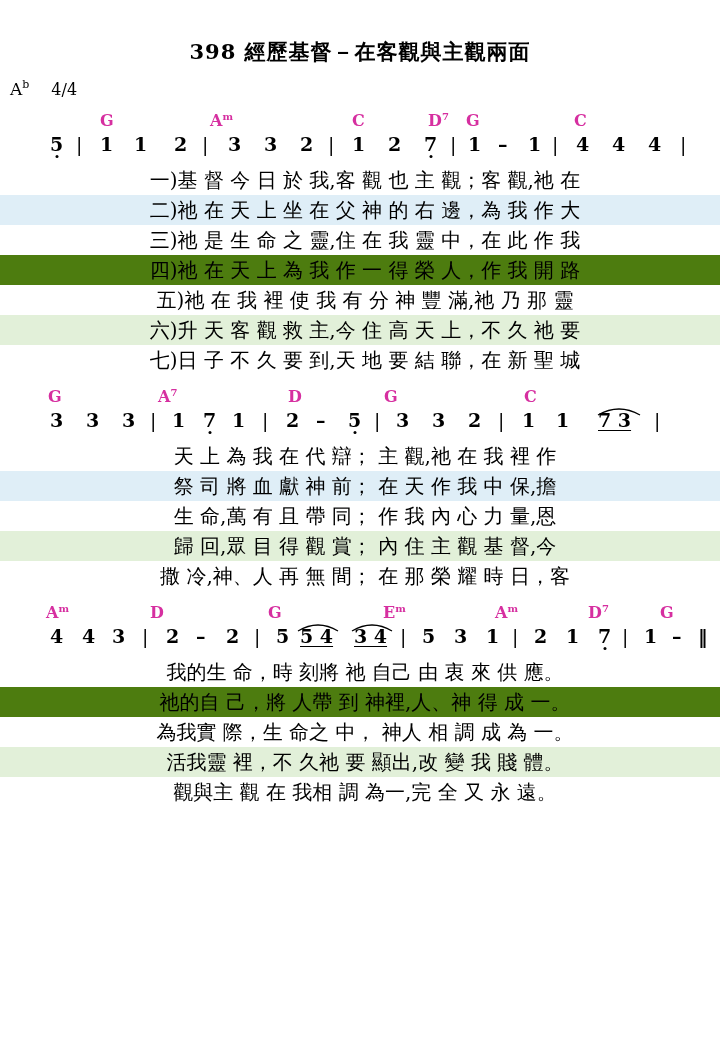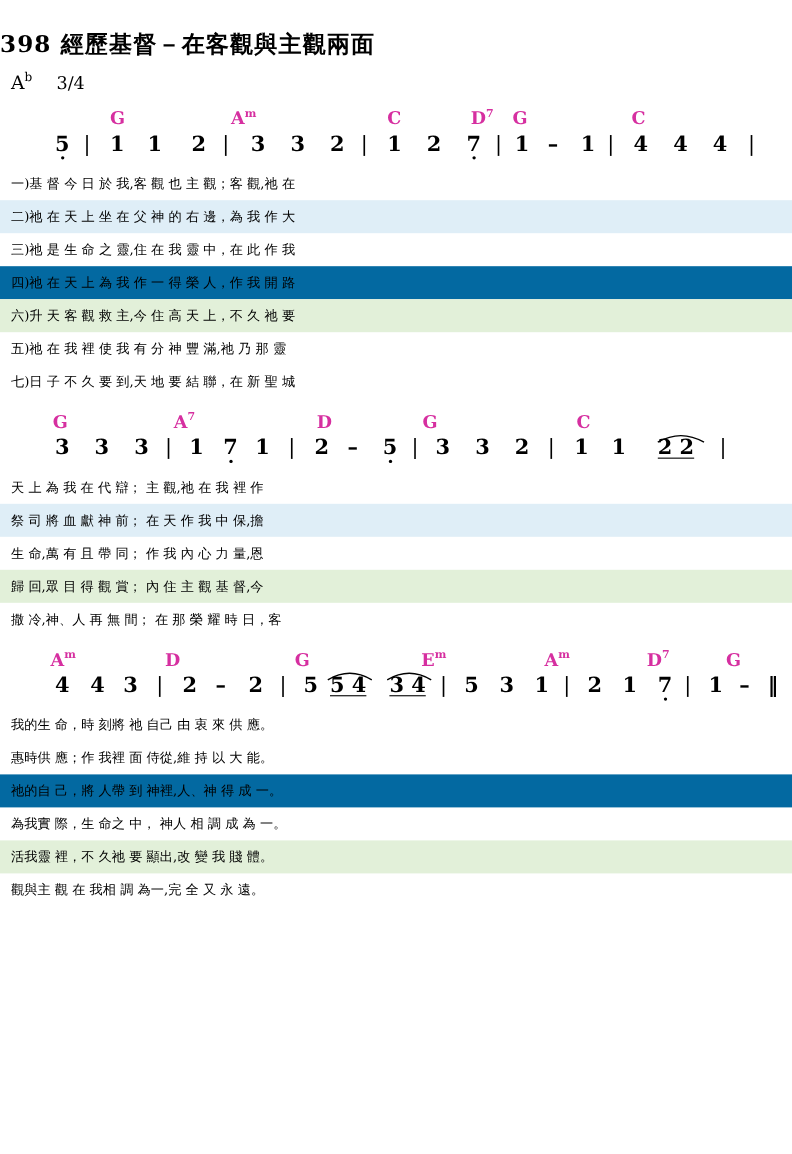--- a/index.html
+++ b/index.html
@@ -8,26 +8,26 @@
     background:#ffffff;
     font-family:"DejaVu Sans","Liberation Sans",sans-serif;
     color:#000;
     position:relative;
     overflow:hidden;
   }
   .page{position:relative;width:720px;height:1049px;}
 
   
   .title{
-    text-align:left;
+    text-align:center;
     font-family:"DejaVu Serif","Liberation Serif",serif;
     font-weight:bold;
     font-size:21px;
     letter-spacing:1px;
-    margin:0;
+    margin:12px;
     padding-top:26px;
   }
   .keyline{
     margin-top:10px;
     padding-left:10px;
     font-family:"DejaVu Serif","Liberation Serif",serif;
     font-size:17px;
   }
   .keyline .key{position:relative;}
   .keyline .flat{
@@ -74,42 +74,43 @@
   .underline1{text-decoration:underline;text-underline-offset:3px;}
   .tie{position:absolute;}
 
   
   .lyrics{position:relative;}
   .lyricline{
     position:relative;
     height:30px;
     line-height:30px;
     font-family:"DejaVu Serif","Liberation Serif",serif;
-    font-size:12px;
+    font-size:20px;
     white-space:nowrap;
     padding-left:8px;
     letter-spacing:0px;
+    text-align:center;
   }
   .lyricline .txt{display:block;padding-left:2px;}
   .hl-blue{background:#dfeef7;}
-  .hl-orange{background:#0369a1;}
+  .hl-orange{background:#4d7c0f;}
   .hl-green{background:#e2f0d9;}
   .hl-none{background:transparent;}
 
   .endbar{font-weight:bold;}
 </style>
 </head>
 <body>
 
 <div class="page">
 
   <div class="title">398  經歷基督－在客觀與主觀兩面</div>
 
   <div class="keyline">
-    <span class="key">A</span><span class="flat">b</span><span class="meter">3/4</span>
+    <span class="key">A</span><span class="flat">b</span><span class="meter">4/4</span>
   </div>
 
   <div class="system">
     <div class="chordrow">
       <span style="left:100px">G</span>
       <span style="left:210px">A<span class="sub">m</span></span>
       <span style="left:352px">C</span>
       <span style="left:428px">D<span class="sub">7</span></span>
       <span style="left:466px">G</span>
       <span style="left:574px">C</span>
@@ -144,25 +145,25 @@
         </div>
       <div class="lyricline hl-blue">
           <span class="txt">二)祂   在 天 上  坐 在 父  神 的 右   邊，為  我 作 大</span>
         </div>
       <div class="lyricline hl-none">
           <span class="txt">三)祂   是 生 命  之 靈,住  在 我 靈   中，在  此 作 我</span>
         </div>
       <div class="lyricline hl-orange">
           <span class="txt">四)祂   在 天 上  為 我 作  一 得 榮   人，作  我 開 路</span>
         </div>
+      <div class="lyricline hl-none">
+          <span class="txt">五)祂   在 我 裡  使 我 有  分 神 豐   滿,祂  乃 那 靈</span>
+        </div>
       <div class="lyricline hl-green">
           <span class="txt">六)升   天 客 觀  救 主,今  住 高 天   上，不  久 祂 要</span>
-        </div>
-      <div class="lyricline hl-none">
-          <span class="txt">五)祂   在 我 裡  使 我 有  分 神 豐   滿,祂  乃 那 靈</span>
         </div>
       <div class="lyricline hl-none">
           <span class="txt">七)日   子 不 久  要 到,天  地 要 結   聯，在  新 聖 城</span>
         </div>
     </div>
   </div>
 
   <div class="system">
     <div class="chordrow">
       <span style="left:48px">G</span>
@@ -183,21 +184,21 @@
       <span style="left:286px">2</span>
       <span style="left:316px">–</span>
       <span style="left:348px" class="dotlow">5</span>
       <span style="left:374px" class="bar">|</span>
       <span style="left:396px">3</span>
       <span style="left:432px">3</span>
       <span style="left:468px">2</span>
       <span style="left:498px" class="bar">|</span>
       <span style="left:522px">1</span>
       <span style="left:556px">1</span>
-      <span style="left:598px" class="underline1">2 2</span>
+      <span style="left:598px" class="underline1">7 3</span>
       <span style="left:654px" class="bar">|</span>
       <svg class="tie" style="left:596px;top:-4px;" width="46" height="12">
           <path d="M2,10 Q23,-2 44,10" stroke="#000" stroke-width="1.3" fill="none"></path>
         </svg>
     </div>
     <div class="lyrics">
       <div class="lyricline hl-none">
           <span class="txt">天  上 為  我 在 代  辯；  主   觀,祂 在  我 裡  作</span>
         </div>
       <div class="lyricline hl-blue">
@@ -253,23 +254,20 @@
           <path d="M2,10 Q22,-2 42,10" stroke="#000" stroke-width="1.3" fill="none"></path>
         </svg>
       <svg class="tie" style="left:350px;top:-4px;" width="44" height="12">
           <path d="M2,10 Q22,-2 42,10" stroke="#000" stroke-width="1.3" fill="none"></path>
         </svg>
     </div>
     <div class="lyrics">
       <div class="lyricline hl-none">
           <span class="txt">我的生  命，時  刻將  祂     自己 由  衷 來 供  應。</span>
         </div>
-      <div class="lyricline hl-none">
-          <span class="txt">惠時供  應；作  我裡  面     侍從,維  持 以 大  能。</span>
-        </div>
       <div class="lyricline hl-orange">
           <span class="txt">祂的自  己，將  人帶  到     神裡,人、神 得 成  一。</span>
         </div>
       <div class="lyricline hl-none">
           <span class="txt">為我實  際，生  命之  中，   神人 相  調 成 為  一。</span>
         </div>
       <div class="lyricline hl-green">
           <span class="txt">活我靈  裡，不  久祂  要     顯出,改  變 我 賤  體。</span>
         </div>
       <div class="lyricline hl-none">

